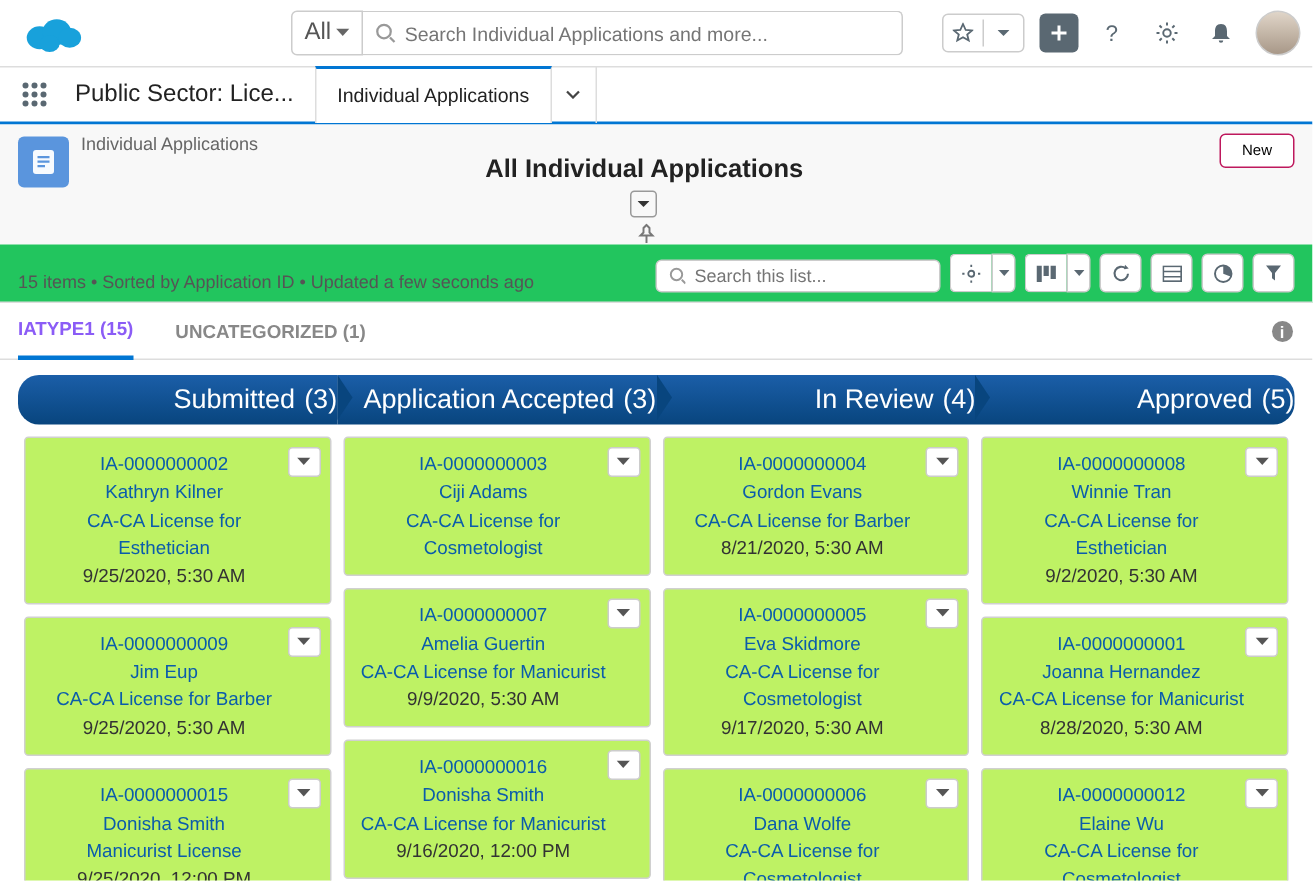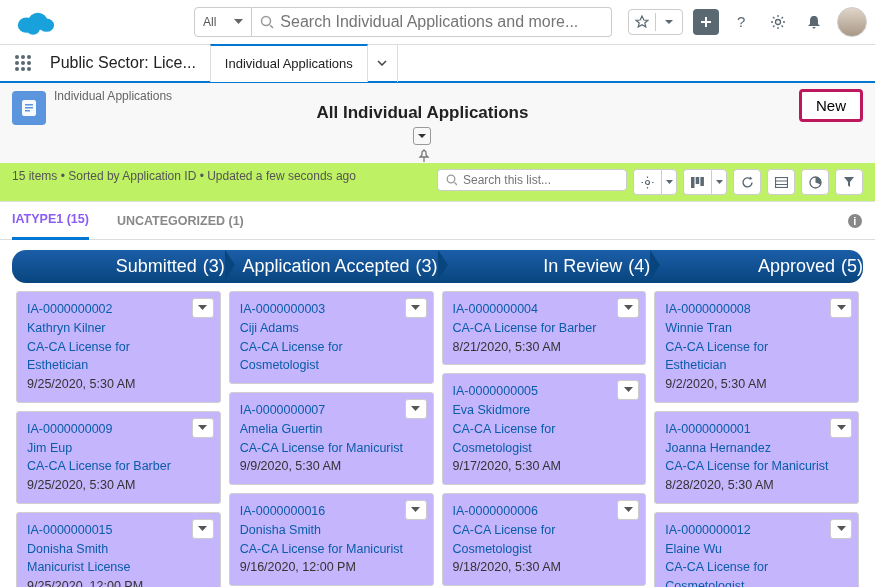--- a/index.html
+++ b/index.html
@@ -1,64 +1,64 @@
 <!DOCTYPE html>
 <html><head>
 <meta charset="utf-8">
 <style>
 * { box-sizing: border-box; margin: 0; padding: 0; font-family: -apple-system, BlinkMacSystemFont, "Segoe UI", Arial, sans-serif; }
 body { background: #fff; font-size: 13px; color: #222; width: 875px; height: 587px; overflow: hidden; }
 .global-header { height: 45px; display: flex; align-items: center; padding: 0 8px; border-bottom: 1px solid #ddd; }
 .cloud-logo { width: 42px; height: 28px; margin: 0 8px 0 6px; }
 .spacer-cloud { width: 130px; }
-.search-scope { display:flex; align-items:center; border:1px solid #ccc; border-radius:4px 0 0 4px; padding:4px 8px; height:30px; gap:18px; font-size:12px; color:#555;}
+.search-scope { display:flex; align-items:center; border:1px solid #ccc; border-radius:4px 0 0 4px; padding:4px 8px; height:30px; gap:3px; font-size:16px; color:#555;}
 .search-box { display:flex; align-items:center; border:1px solid #ccc; border-left:none; border-radius:0 4px 4px 0; padding:4px 8px; height:30px; width:360px; gap:6px; color:#888;}
-.search-input { border:none; outline:none; flex:1; font-size:16px; }
+.search-input { border:none; outline:none; flex:1; font-size:13px; }
 .hdr-actions { margin-left:auto; display:flex; align-items:center; gap:10px; }
 .icon-btn { width:26px; height:26px; display:flex; align-items:center; justify-content:center; border-radius:4px; color:#5a6872; cursor:pointer;}
 .star-box { border:1px solid #ccc; border-radius:4px; display:flex; align-items:center; height:26px; }
 .star-box .icon-btn { border:none; }
 .star-box .sep { width:1px; height:18px; background:#ccc;}
 .plus-btn { width:26px; height:26px; background:#5a6872; color:#fff; border-radius:4px; display:flex; align-items:center; justify-content:center; font-size:18px; cursor:pointer;}
 .avatar { width:30px; height:30px; border-radius:50%; background:linear-gradient(#e0d5c8,#a89888); border:1px solid #ccc;}
 .nav-bar { height:38px; display:flex; align-items:center; border-bottom:2px solid #0176d3; }
 .app-launcher { width:30px; height:30px; display:flex; align-items:center; justify-content:center; margin:0 8px; cursor:pointer;}
 .app-name { font-size:16px; font-weight:400; padding:0 14px 0 4px; }
 .nav-tab { height:38px; display:flex; align-items:center; padding:0 14px; border-left:1px solid #ddd; border-right:1px solid #ddd; border-top:2px solid #0176d3; margin-top:-1px; background:#fff; font-size:13px; cursor:pointer;}
 .nav-tab-drop { width:30px; height:38px; display:flex; align-items:center; justify-content:center; border-right:1px solid #ddd; cursor:pointer;}
 .page-header { padding:6px 12px 0 12px; display:flex; align-items:flex-start; background:#f8f8f8; border-bottom:0; gap:8px;}
 .obj-icon { width:34px; height:34px; background:#5a95dd; border-radius:4px; display:flex; align-items:center; justify-content:center; color:#fff; flex-shrink:0; margin-top:2px;}
 .obj-titles { flex:1; }
 .obj-sub { font-size:12px; color:#666; }
 .obj-title-row { display:flex; align-items:center; gap:4px;flex-direction:column;}
 .obj-title { font-size:17px; font-weight:700; }
 .drop-caret { width:18px; height:18px; border:1px solid #999; border-radius:3px; display:flex; align-items:center; justify-content:center; cursor:pointer;}
 .pin-icon { color:#777; margin-left:4px; cursor:pointer;}
-.new-btn { margin-left:auto; border:3px solid #be185d; border-radius:4px; padding:5px 14px; background:#fff; font-size:15px; cursor:pointer;}
-.page-sub { display:flex; align-items:flex-start; padding:6px 12px; background:#bef264; font-size:12px; color:#555; gap:6px; border-bottom:1px solid #ddd;}
+.new-btn { margin-left:auto; border:1px solid #be185d; border-radius:4px; padding:5px 14px; background:#fff; font-size:10px; cursor:pointer;}
+.page-sub { display:flex; align-items:flex-end; padding:6px 12px; background:#22c55e; font-size:12px; color:#555; gap:6px; border-bottom:1px solid #ddd;}
 .list-search { margin-left:auto; display:flex; align-items:center; border:1px solid #ccc; border-radius:4px; padding:3px 8px; width:190px; gap:6px; background:#fff;}
 .list-search input { border:none; outline:none; flex:1; font-size:12px;}
 .tool-btn { width:28px; height:26px; border:1px solid #ccc; border-radius:4px; background:#fff; display:flex; align-items:center; justify-content:center; color:#5a6872; cursor:pointer; font-size:12px;}
 .tool-group { display:flex; }
 .tool-group .tool-btn:first-child{ border-radius:4px 0 0 4px; border-right:none;}
 .tool-group .tool-btn:last-child{ border-radius:0 4px 4px 0;}
 .list-tabs { display:flex; align-items:center; padding:0 12px; border-bottom:1px solid #ddd; height:38px; gap:28px;}
 .list-tab { font-size:12.5px; font-weight:700; color:#888; height:38px; display:flex; align-items:center; cursor:pointer;}
 .list-tab.active { color:#8b5cf6; border-bottom:3px solid #0176d3; }
 .info-icon { margin-left:auto; color:#888; cursor:pointer;}
 .kanban { padding:10px 12px; display:flex; gap:0; }
 .kanban-col { flex:1; min-width:0; }
 .kcol-header { height:33px; background:#08457e; background:linear-gradient(#1b5ea8,#08457e); color:#fff; display:flex; align-items:center; justify-content:flex-end; font-size:18px; position:relative; }
 .kcol-header::after{ content:""; position:absolute; right:-10px; top:0; width:0; height:0; border-top:15px solid transparent; border-bottom:15px solid transparent; border-left:10px solid #08457e; z-index:2;}
 .kanban-col:first-child .kcol-header{ border-radius:14px 0 0 14px;}
 .kanban-col:last-child .kcol-header{ border-radius:0 14px 14px 0;}
 .kanban-col:last-child .kcol-header::after{ display:none;}
 .kcol-header .count { margin-left:6px;}
 .cards { padding:8px 4px 0 4px; display:flex; flex-direction:column; gap:8px;}
-.card { border:1px solid #d0d0d0; border-radius:3px; padding:8px 28px 8px 10px; position:relative; background:#c4b5fd; font-size:12.5px; line-height:1.5;}
+.card { border:1px solid #d0d0d0; border-radius:3px; padding:8px 28px 8px 10px; position:relative; background:#bef264; font-size:12.5px; line-height:1.5;text-align:center;}
 .card-id { color:#0b5cab; }
 .card-name { color:#0b5cab; }
 .card-lic { color:#0b5cab; }
 .card-date { color:#333; }
 .card-menu { position:absolute; top:6px; right:6px; width:22px; height:20px; border:1px solid #ccc; border-radius:3px; display:flex; align-items:center; justify-content:center; cursor:pointer; color:#555; background:#fff;}
 svg { display:block; }
 </style>
 </head>
 <body>
 
@@ -355,20 +355,21 @@
       </div>
   </div>
   <div class="kanban-col">
     <div class="kcol-header">
         <span>In Review</span>
         <span class="count">(4)</span>
       </div>
     <div class="cards">
         <div class="card">
           <div class="card-id">IA-0000000004</div>
+          <div class="card-name">Gordon Evans</div>
           <div class="card-lic">CA-CA License for Barber</div>
           <div class="card-date">8/21/2020, 5:30 AM</div>
           <div class="card-menu">
             <svg width="9" height="6">
               <path d="M0 0 L4.5 5 L9 0" fill="#555"></path>
             </svg>
           </div>
         </div>
         <div class="card">
           <div class="card-id">IA-0000000005</div>
@@ -376,20 +377,21 @@
           <div class="card-lic">CA-CA License for Cosmetologist</div>
           <div class="card-date">9/17/2020, 5:30 AM</div>
           <div class="card-menu">
             <svg width="9" height="6">
               <path d="M0 0 L4.5 5 L9 0" fill="#555"></path>
             </svg>
           </div>
         </div>
         <div class="card">
           <div class="card-id">IA-0000000006</div>
+          <div class="card-name">Dana Wolfe</div>
           <div class="card-lic">CA-CA License for Cosmetologist</div>
           <div class="card-date">9/18/2020, 5:30 AM</div>
           <div class="card-menu">
             <svg width="9" height="6">
               <path d="M0 0 L4.5 5 L9 0" fill="#555"></path>
             </svg>
           </div>
         </div>
       </div>
   </div>

